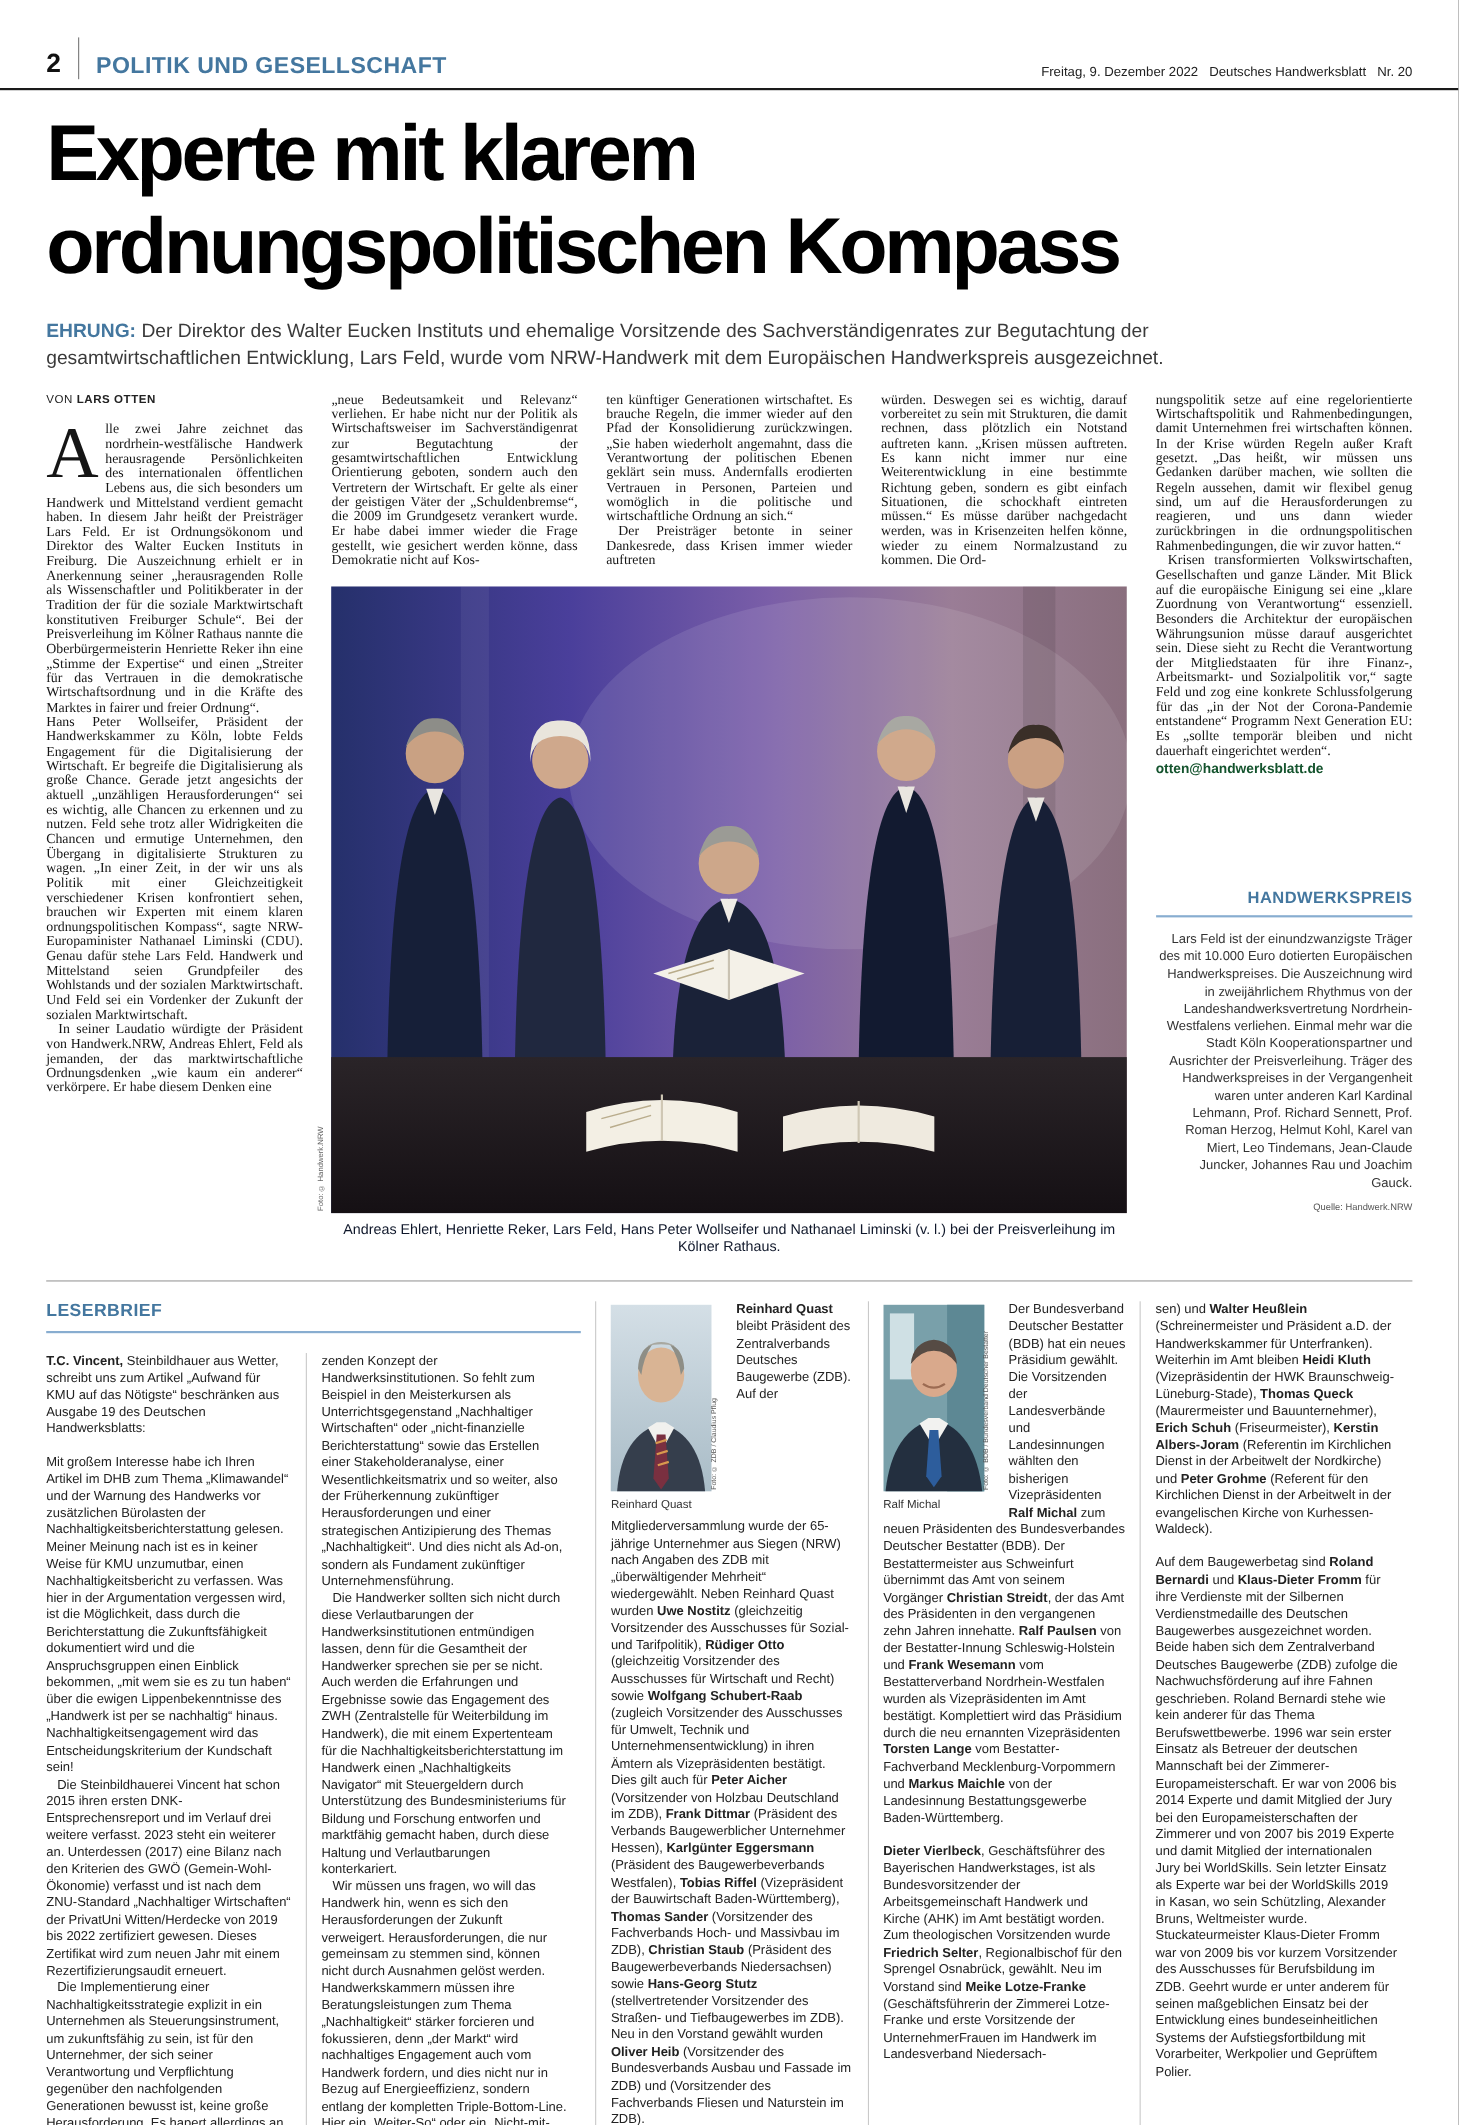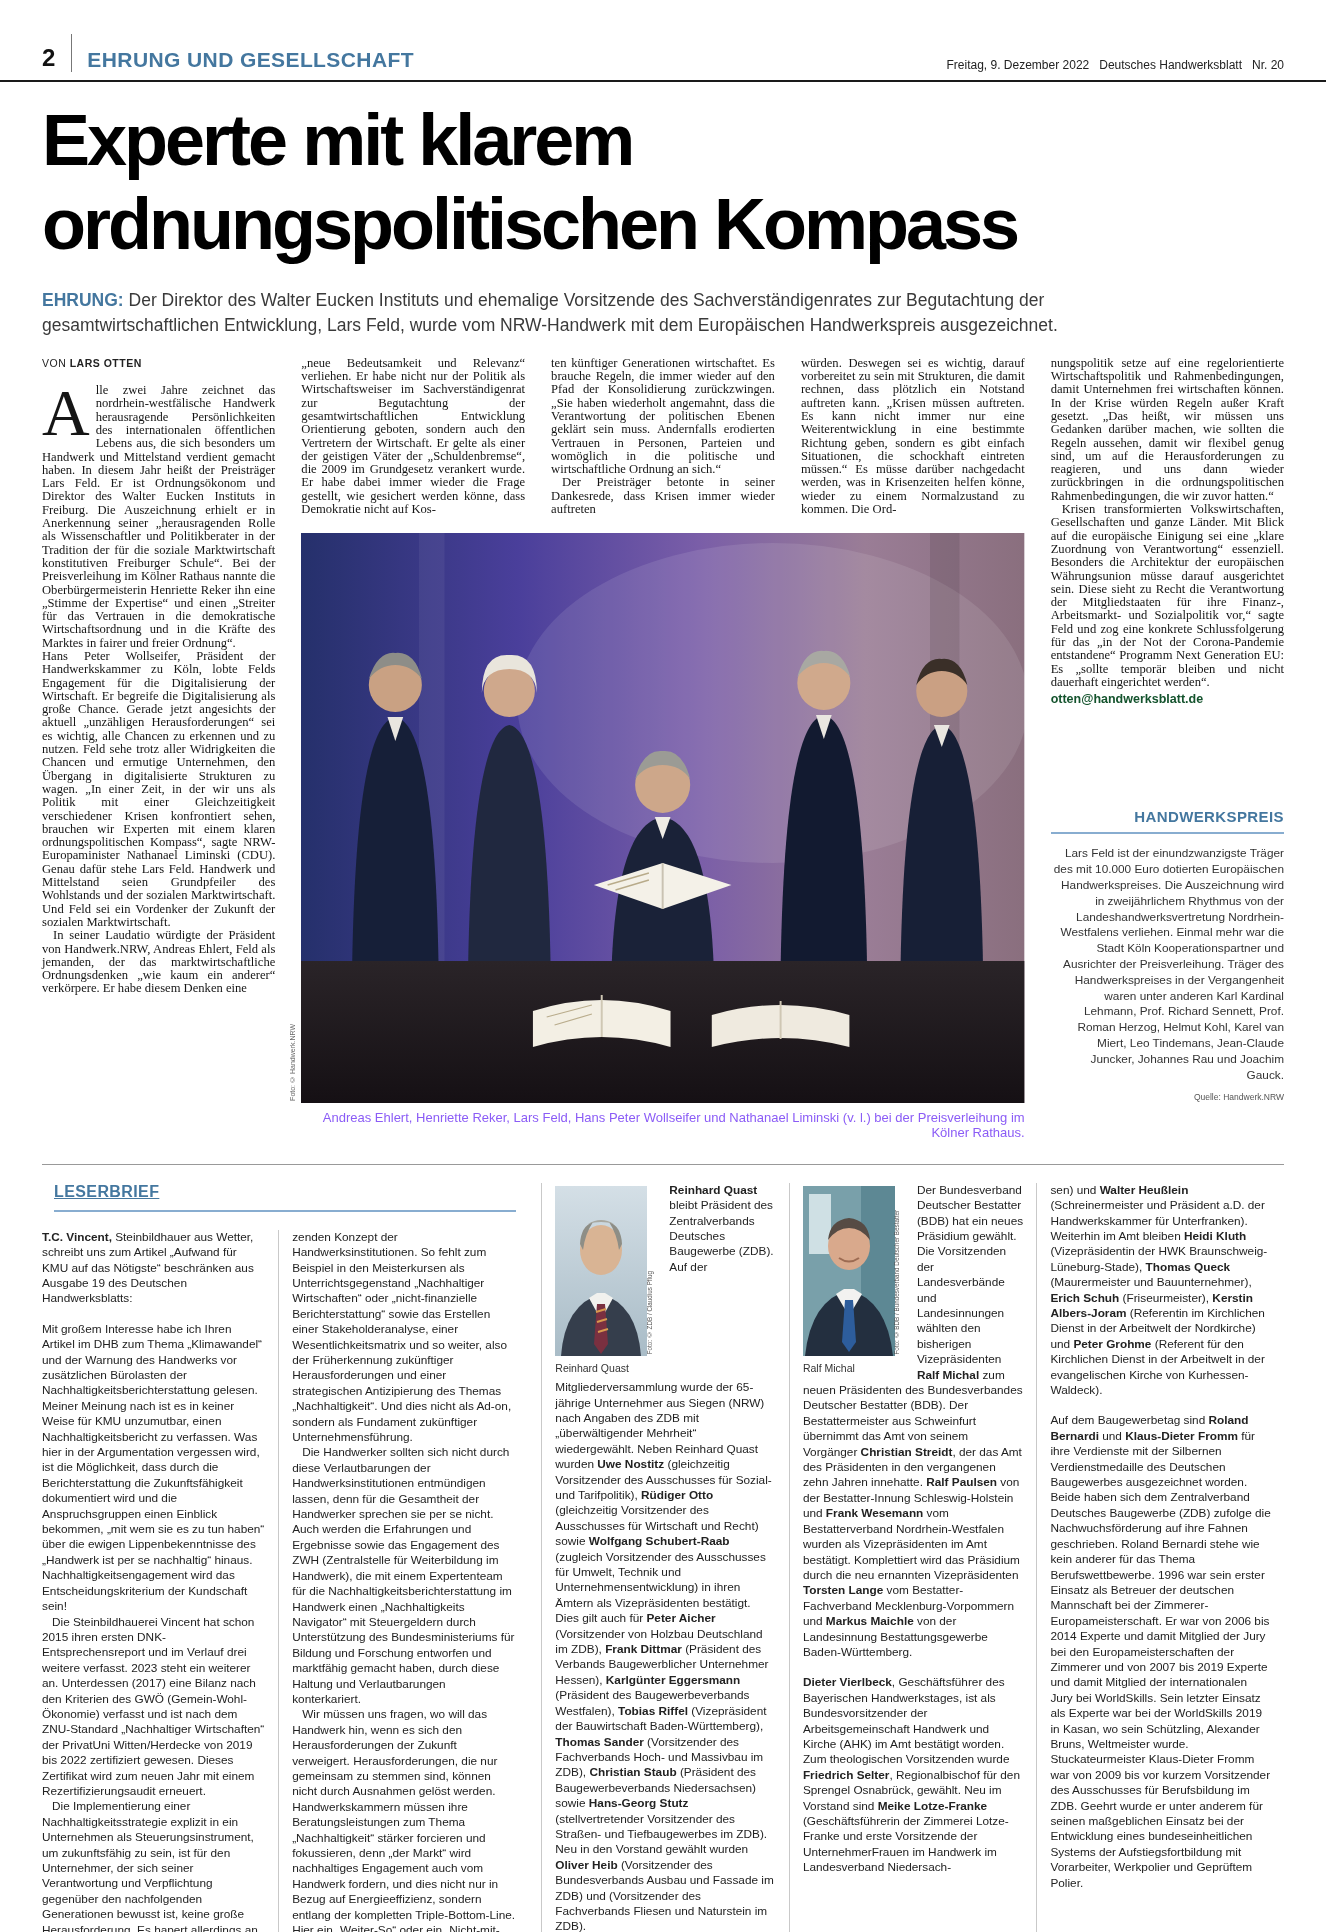--- a/index.html
+++ b/index.html
@@ -25,37 +25,37 @@
   .acol p{margin:0;}
   .acol p + p{text-indent:11px;}
   .byline{font-family:"Liberation Sans",sans-serif;font-size:10.5px;letter-spacing:.5px;color:#222;margin-bottom:14px;text-align:left;}
   .dropcap{float:left;font-size:66px;line-height:52px;padding:3px 6px 0 0;font-family:"Liberation Serif",serif;}
   .midwrap{flex:3.1;display:flex;flex-direction:column;}
   .midcols{display:flex;gap:26px;height:166px;overflow:hidden;justify-content:center;}
   .midcols .acol{flex:1;}
   .photo{margin-top:10px;position:relative;}
   .photo svg{display:block;width:100%;height:570px;}
   .photo-credit{position:absolute;left:-12px;bottom:2px;font:7px "Liberation Sans",sans-serif;color:#666;writing-mode:vertical-rl;transform:rotate(180deg);}
-  .caption{font:13px "Liberation Sans",sans-serif;color:#8b5cf6;margin-top:7px;text-align:right;}
+  .caption{font:13px "Liberation Sans",sans-serif;color:#0f172a;margin-top:7px;text-align:center;}
   .email{font:bold 12.5px "Liberation Sans",sans-serif;color:#14532d;margin-top:3px;text-align:left;}
 
   
   .hwbox{margin-top:104px;font-family:"Liberation Sans",sans-serif;text-align:right;hyphens:none;}
   .hwbox h3{color:#44779f;font-size:15px;letter-spacing:.4px;margin:0;padding-bottom:9px;border-bottom:2px solid #88add0;}
   .hwbox .txt{font-size:11.8px;line-height:15.8px;color:#333;margin-top:12px;}
   .hwbox .source{font-size:8.5px;color:#555;margin-top:8px;}
 
   .midrule{border-top:1px solid #999;margin:24px 42px 0;}
 
   
   .bottom{display:flex;margin-top:18px;padding:0 42px;font-family:"Liberation Sans",sans-serif;}
   .bgroup{display:flex;flex-direction:column;}
   .bgroup-left{flex:2;}
   .bgroup-right{flex:3.05;border-left:1px solid #c9c9c9;margin-left:13px;}
-  .bhead{color:#44779f;font-size:16px;font-weight:bold;letter-spacing:.4px;padding-bottom:9px;border-bottom:2px solid #88add0;margin:0 12px 18px;text-decoration:underline;}
+  .bhead{color:#44779f;font-size:16px;font-weight:bold;letter-spacing:.4px;padding-bottom:9px;border-bottom:2px solid #88add0;margin:0 0 18px;}
   .bgroup-right .bhead{margin-left:13px;}
   .bcols{display:flex;flex:1;}
   .bcol{flex:1;padding:0 13px;font-size:11.8px;line-height:15.4px;color:#222;text-align:left;hyphens:auto;}
   .bgroup-left .bcol:first-child{padding-left:0;}
   .bcol + .bcol{border-left:1px solid #c9c9c9;}
   .bcol p{margin:0;}
   .lb-intro{margin-bottom:15px;}
   .lb .paras p + p{text-indent:10px;}
   .ps .paras p + p{margin-top:15px;}
   .ps .lede{margin:0;}
@@ -69,21 +69,21 @@
   b{font-weight:bold;}
 </style>
 </head>
 <body>
 
 <div class="page">
 
   <div class="masthead">
     <span class="pageno">2</span>
     <span class="mast-sep"></span>
-    <span class="section-title">EHRUNG UND GESELLSCHAFT</span>
+    <span class="section-title">POLITIK UND GESELLSCHAFT</span>
     <span class="dateline">
       <span>Freitag, 9. Dezember 2022</span>
       <span>Deutsches Handwerksblatt</span>
       <span>Nr. 20</span>
     </span>
   </div>
 
   <div class="inner">
     <h1 class="headline">Experte mit klarem ordnungspolitischen Kompass</h1>
     <div class="deck">

